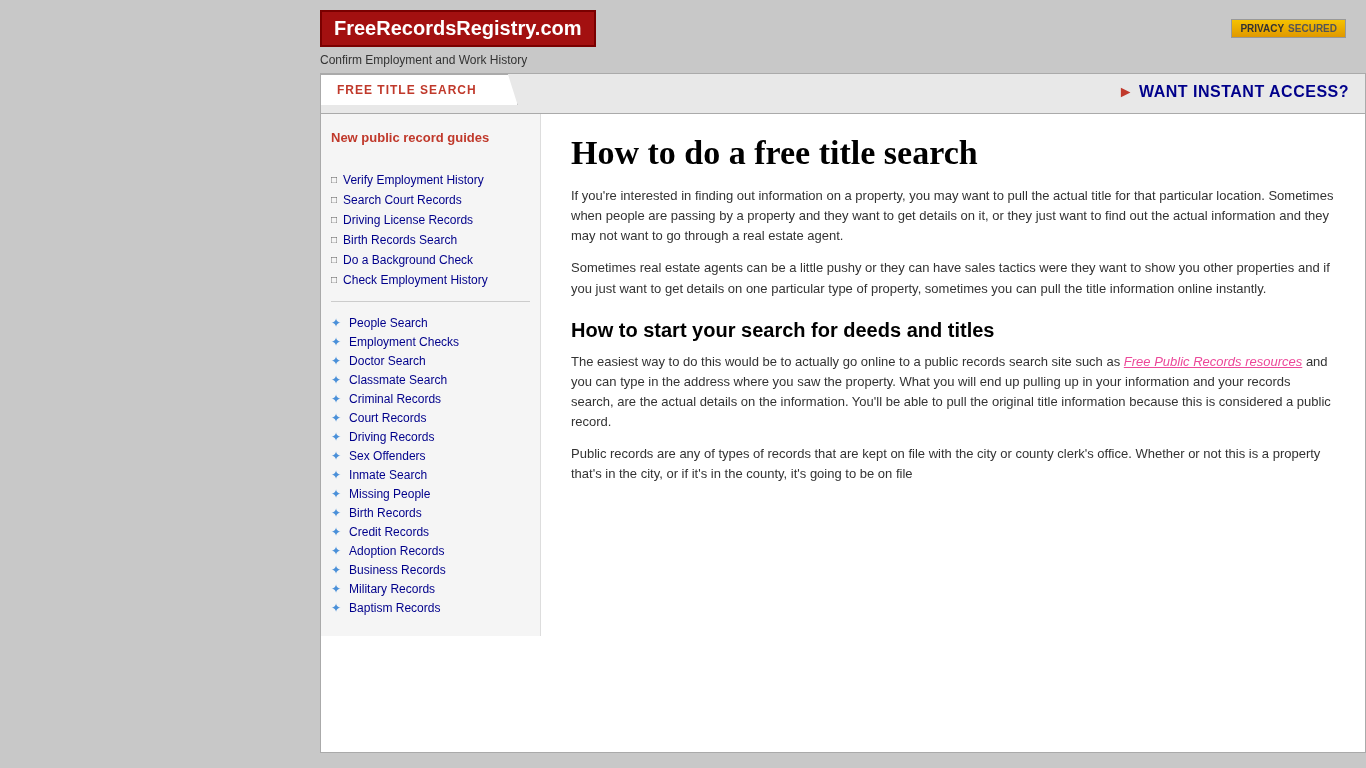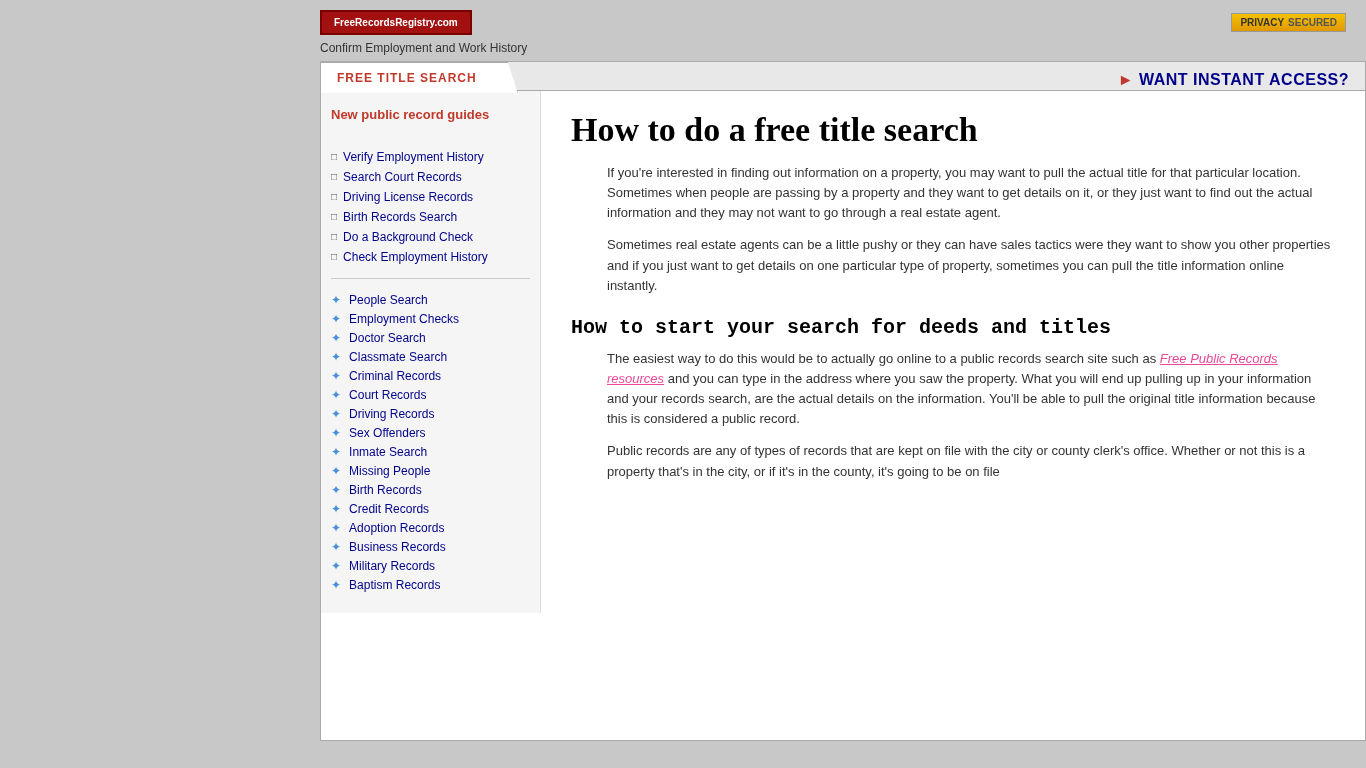--- a/index.html
+++ b/index.html
@@ -13,21 +13,21 @@
       background-color: #c8c8c8;
       padding: 10px 0 6px 320px;
       display: flex;
       align-items: center;
       justify-content: space-between;
       padding-right: 20px;
     }
     #site-logo {
       background-color: #a31010;
       color: #fff;
-      font-size: 10px;
+      font-size: 20px;
       font-weight: bold;
       padding: 5px 12px;
       border: 2px solid #7a0000;
       display: inline-block;
     }
     #tagline {
       font-size: 12px;
       color: #333;
       padding-left: 320px;
       padding-bottom: 6px;
@@ -161,30 +161,29 @@
       font-weight: bold;
       color: #000;
       font-family: Georgia, serif;
       margin-bottom: 14px;
     }
 
     #content h2 {
       font-size: 20px;
       font-weight: bold;
       color: #000;
-      font-family: Liberation Mono, monospace;
+      font-family: Liberation Sans, sans-serif;
       margin: 20px 0 10px 0;
     }
 
     #content p {
       font-size: 13px;
       line-height: 1.55;
       color: #333;
       margin-bottom: 12px;
-      margin-left: 36px;
     }
 
     .content-link {
       color: #ec4899;
       text-decoration: underline;
       font-style: italic;
     }
   </style>
 </head>
 <body>
@@ -199,21 +198,21 @@
       <span>SECURED</span>
     </div>
   </div>
 </div>
 <div id="tagline">Confirm Employment and Work History</div>
 
 <div id="outer-wrapper">
   <div id="main-container">
 
     <div style="width:100%; position:relative;">
-      <div id="tab-area" style="position:relative; height:29px; background-color:#e8e8e8; border-bottom:1px solid #aaa; width:100%;">
+      <div id="tab-area" style="position:relative; height:40px; background-color:#e8e8e8; border-bottom:1px solid #aaa; width:100%;">
         <div id="active-tab" style="position:absolute; top:0; left:0; background-color:#fff; border-right:1px solid #aaa; border-top:1px solid #aaa; padding:8px 40px 8px 16px; font-size:12px; color:#c0392b; font-weight:bold; letter-spacing:1px; clip-path:polygon(0 0, 95% 0, 100% 100%, 0 100%);">FREE TITLE SEARCH</div>
         <a href="#" id="want-access-link" style="position:absolute; right:16px; top:9px; font-size:16px; font-weight:bold; color:#00008b; text-decoration:none; text-transform:uppercase; letter-spacing:0.5px;">
           <span style="color:#c0392b;">► </span><span>WANT INSTANT ACCESS?</span>
         </a>
       </div>
 
       <div id="page-body" style="display:flex;">
 
         <div id="sidebar">
           <div id="sidebar-guides-title">New public record guides</div>

